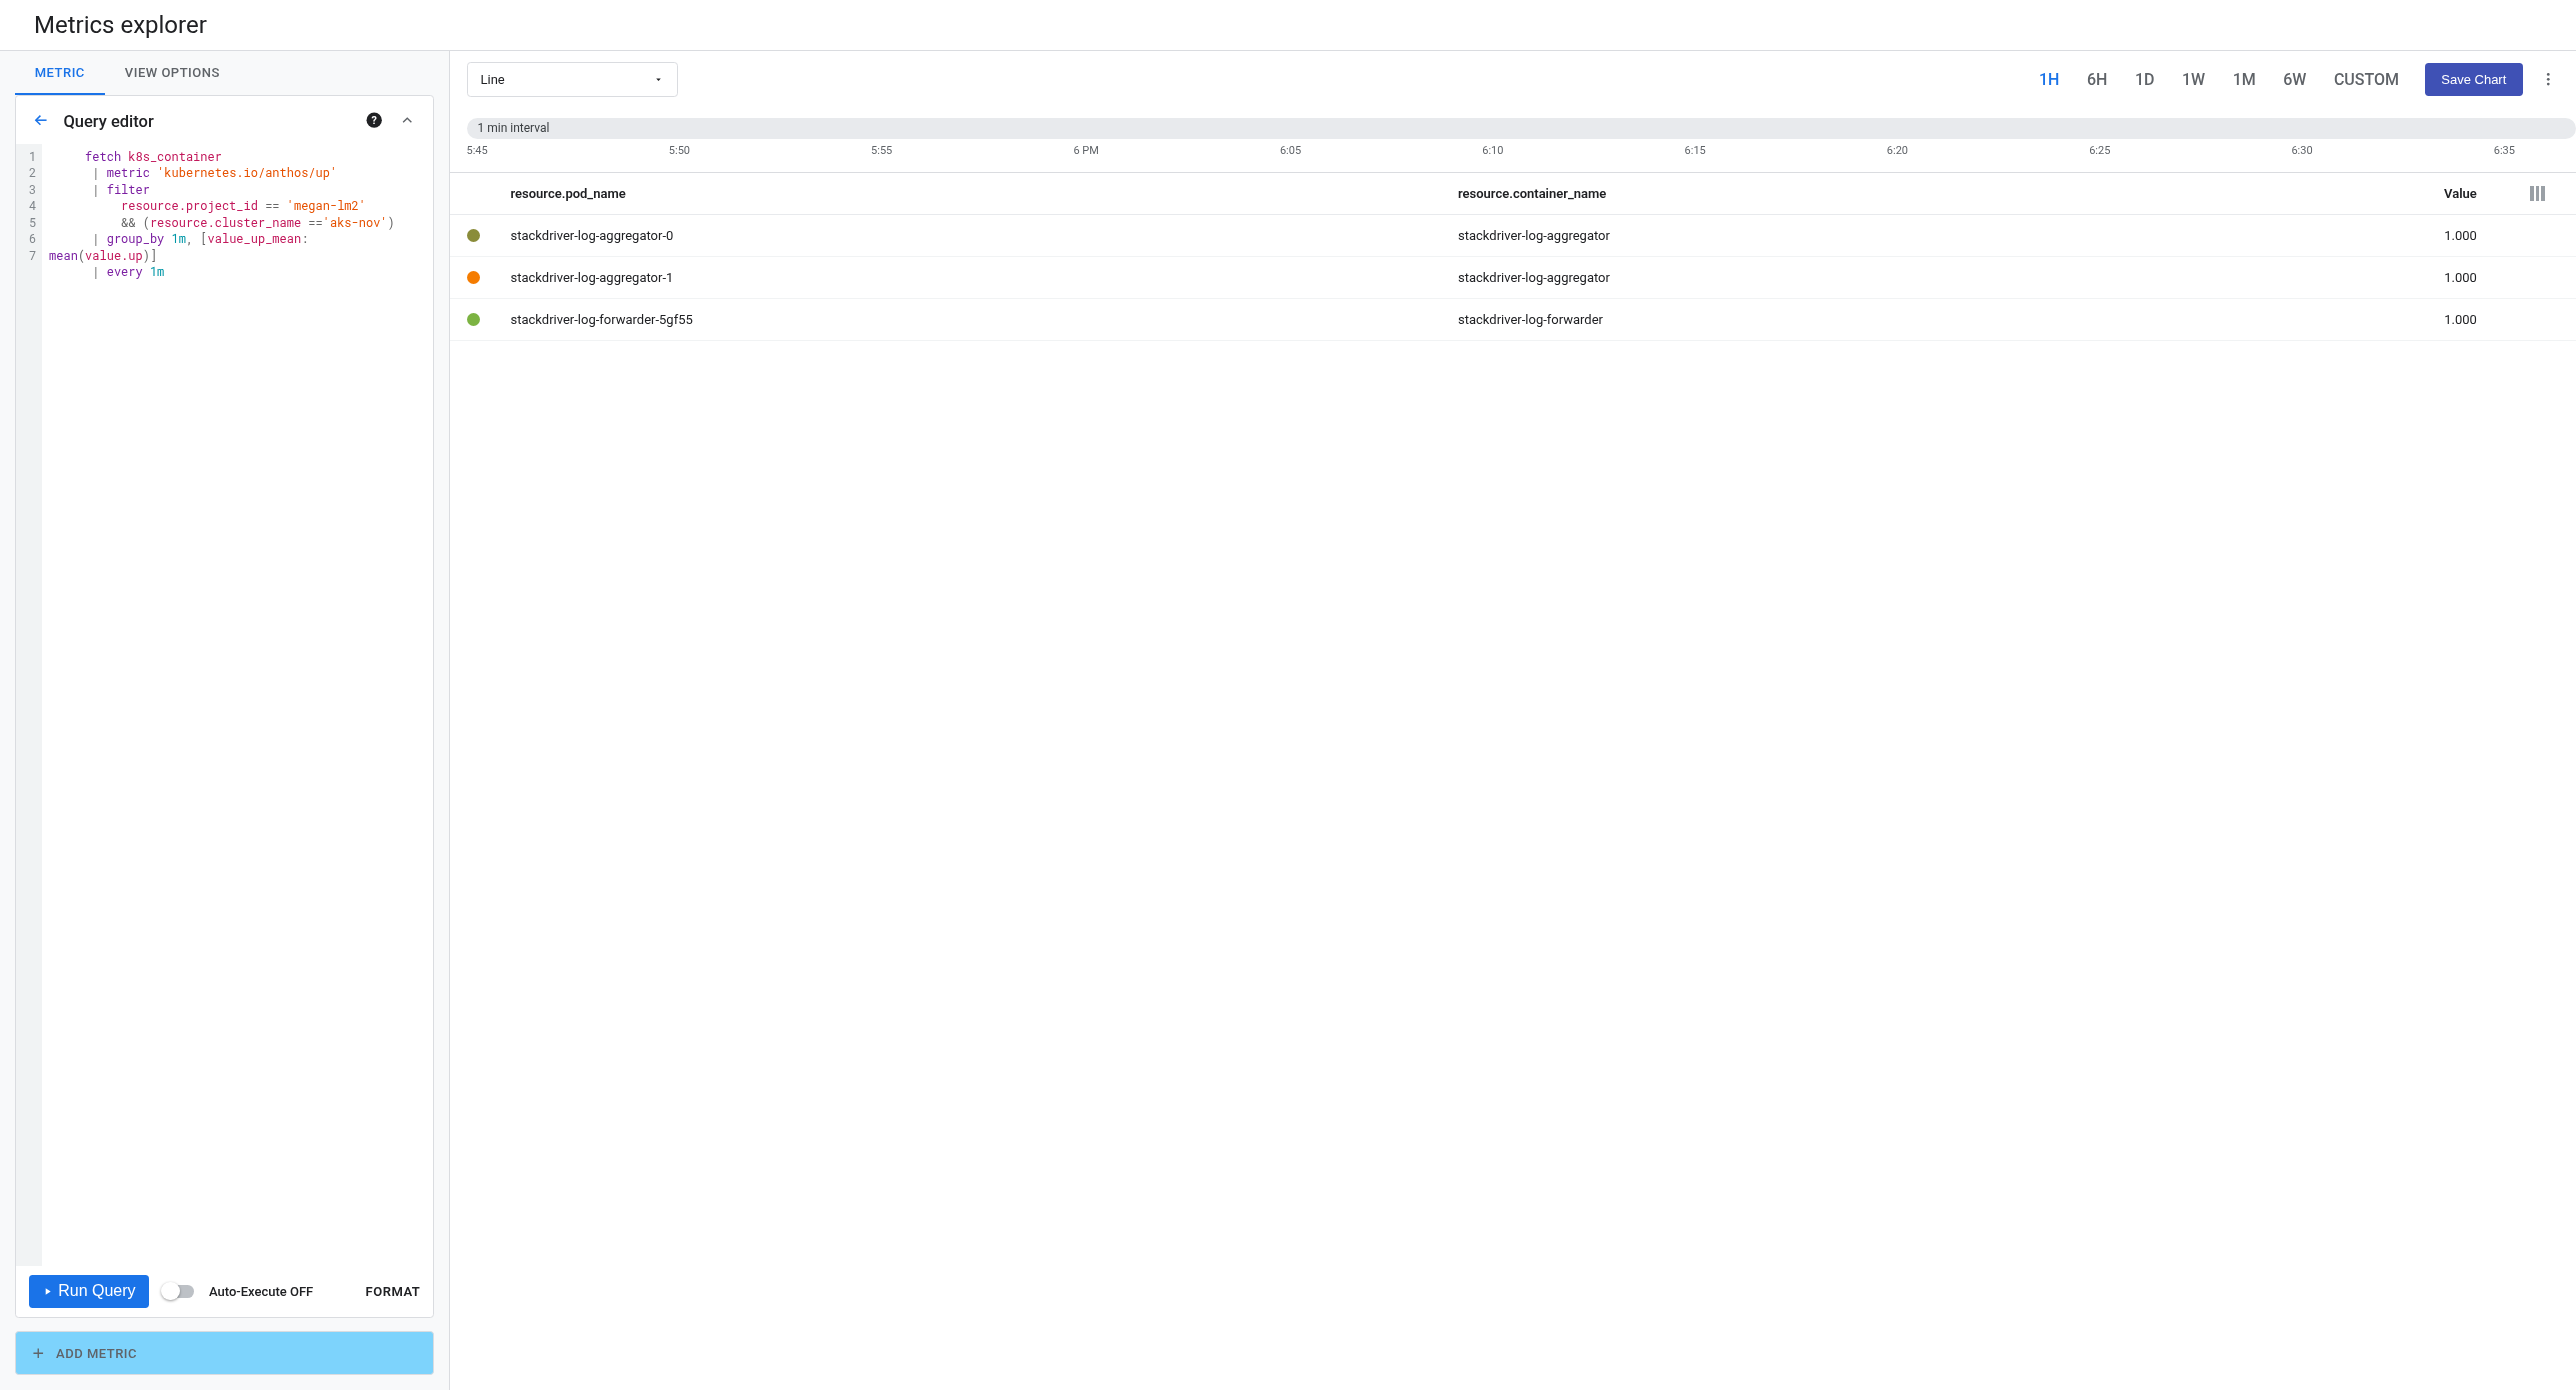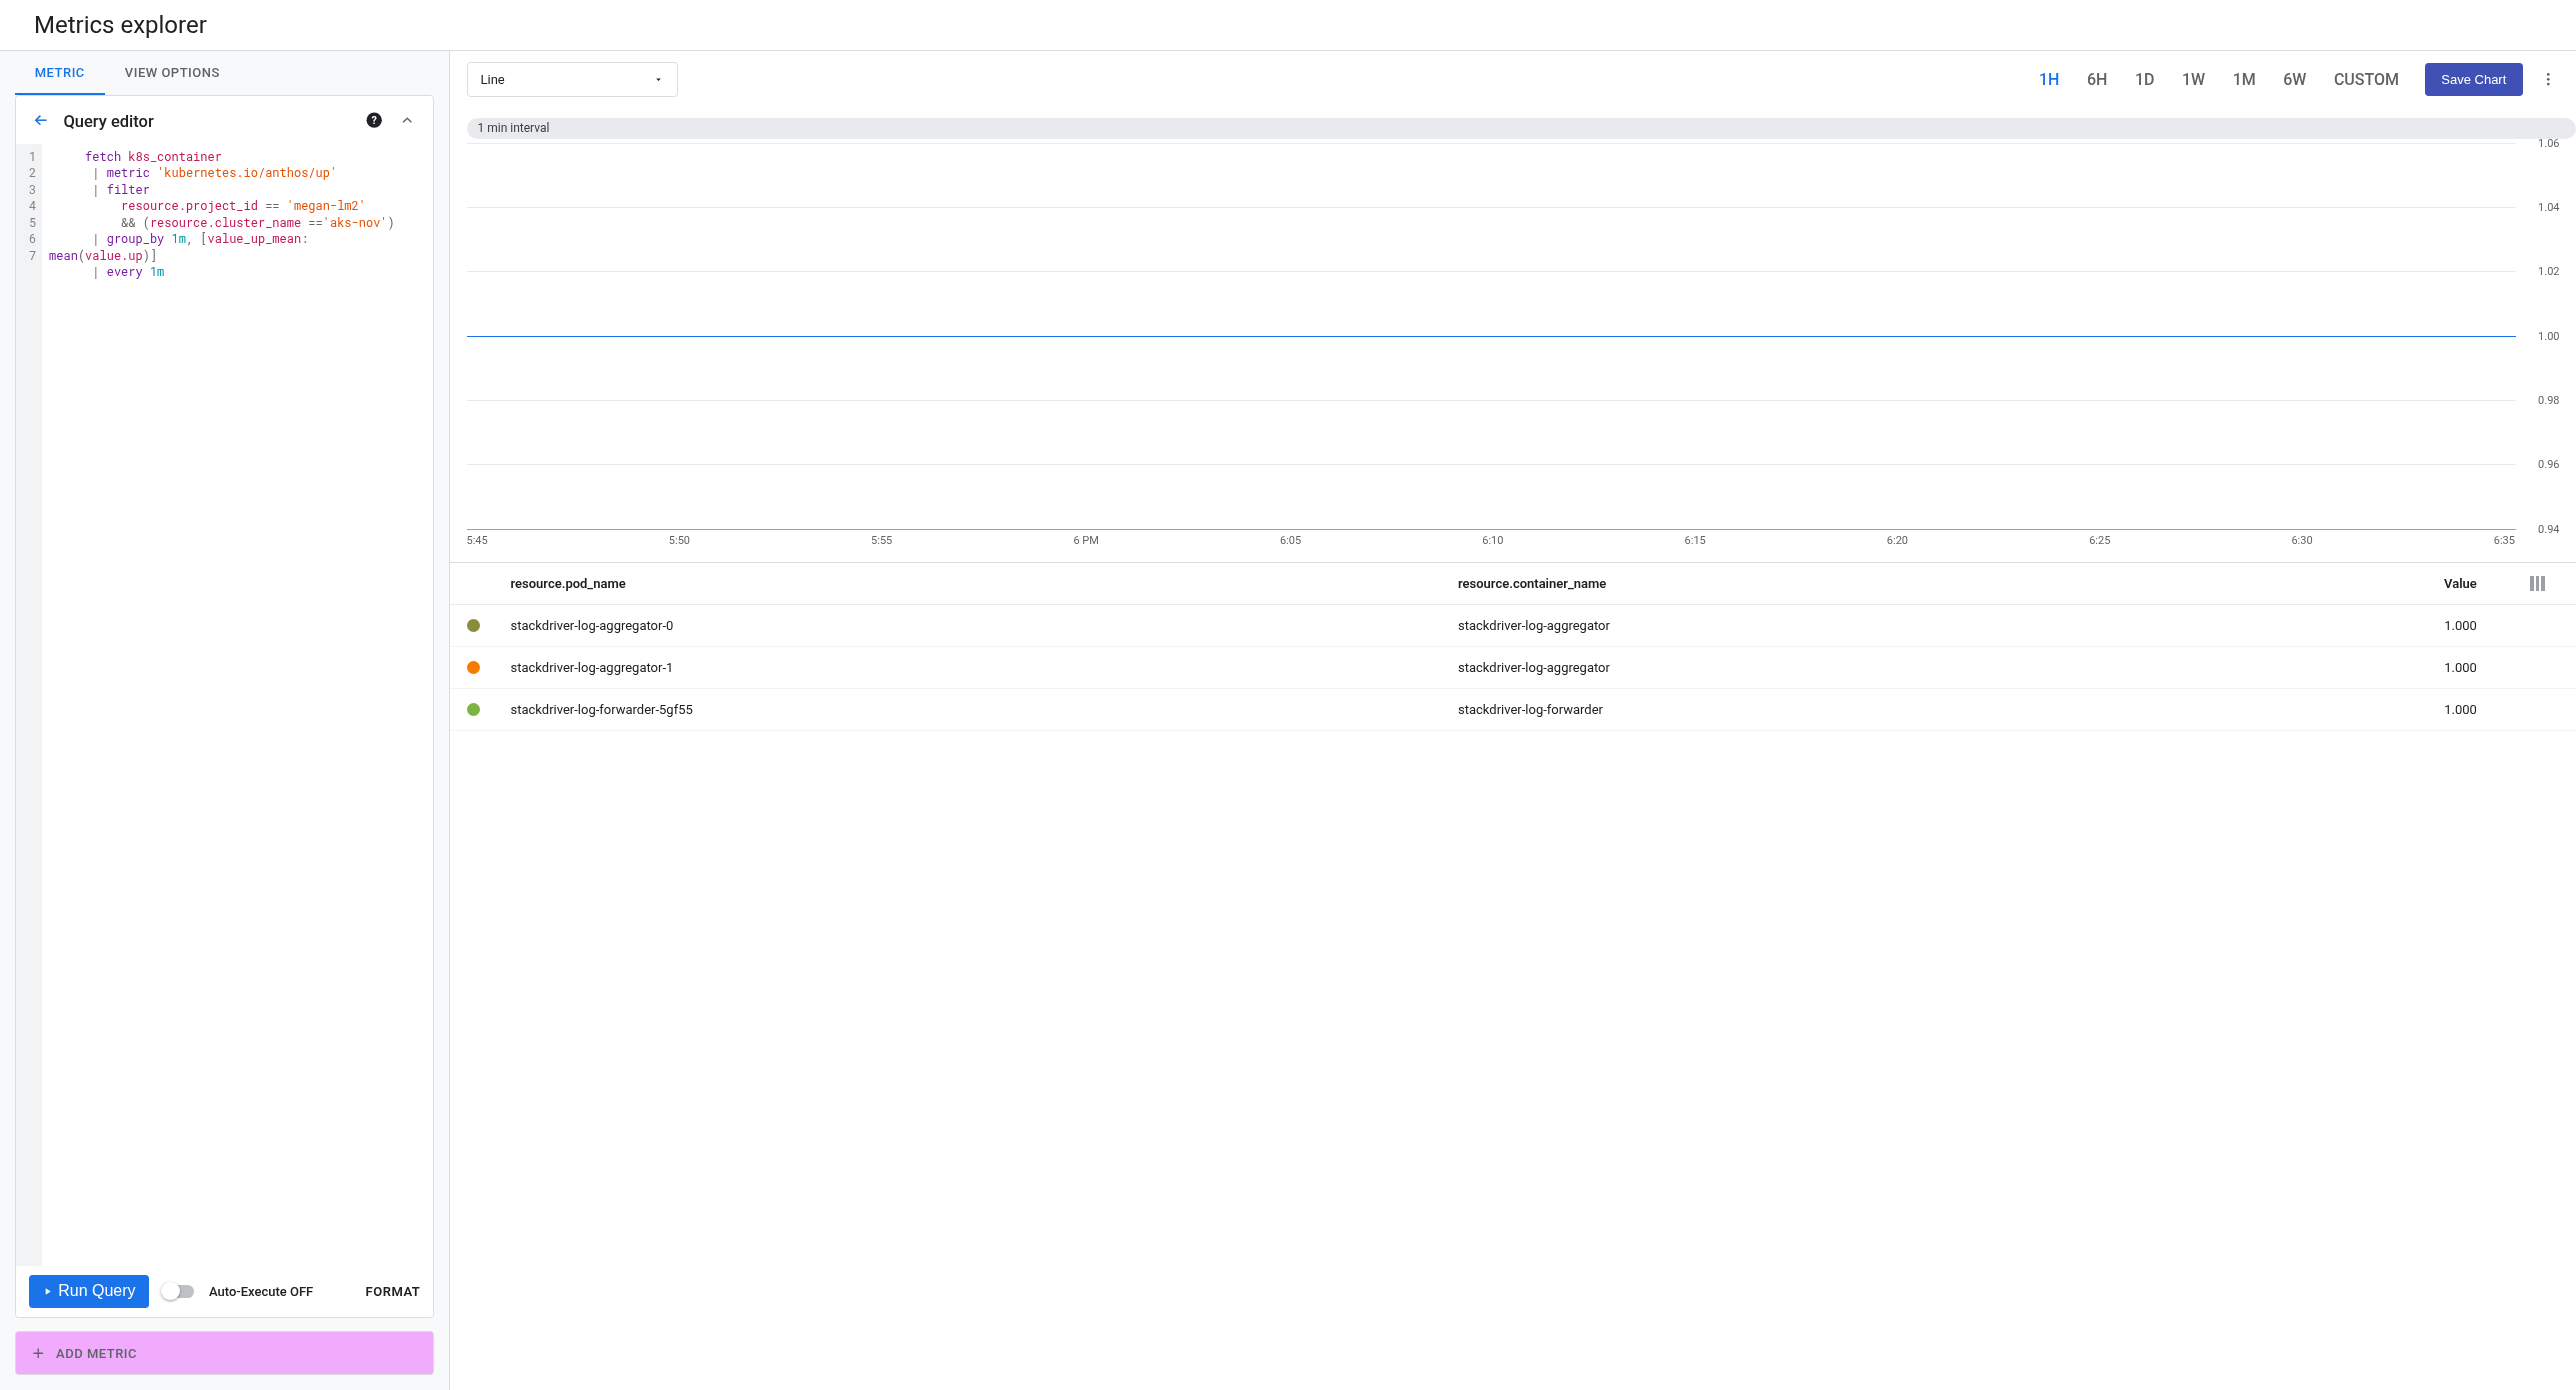--- a/index.html
+++ b/index.html
@@ -111,21 +111,21 @@
     width: 31px; height: 13px; background: #bdc1c6; border-radius: 6.4px;
     position: relative; cursor: pointer;
   }
   .toggle::after {
     content: ""; position: absolute; left: -1.8px; top: -2.8px;
     width: 18.4px; height: 18.4px; background: #fff; border-radius: 50%;
     box-shadow: 0 0.9px 2.8px rgba(0,0,0,.4);
   }
   .add-metric {
     margin-top: 13px;
-    background: #f0abfc;
+    background: #7dd3fc;
     border: 0.9px solid #dadce0;
     border-radius: 3.7px;
     padding: 13px 14.7px;
     display: flex;
     align-items: center;
     gap: 9.2px;
     color: #5f6368;
     font-weight: 500;
     letter-spacing: 0.5px;
     cursor: pointer;
@@ -313,37 +313,20 @@
         <button class="save-btn">Save Chart</button>
         <span class="icon-btn">
           <svg width="16.5" height="16.5" viewBox="0 0 24 24" fill="currentColor">
               <circle cx="12" cy="5" r="2"></circle>
               <circle cx="12" cy="12" r="2"></circle>
               <circle cx="12" cy="19" r="2"></circle>
             </svg>
         </span>
       </div>
       <span class="interval-chip">1 min interval</span>
-      <div class="chart-area" id="chart-area">
-          <div class="gridline" style="top: 0%;"></div>
-          <div class="ylabel" style="top: 0%;">1.06</div>
-          <div class="gridline" style="top: 16.6667%;"></div>
-          <div class="ylabel" style="top: 16.6667%;">1.04</div>
-          <div class="gridline" style="top: 33.3333%;"></div>
-          <div class="ylabel" style="top: 33.3333%;">1.02</div>
-          <div class="gridline" style="top: 50%;"></div>
-          <div class="ylabel" style="top: 50%;">1.00</div>
-          <div class="gridline" style="top: 66.6667%;"></div>
-          <div class="ylabel" style="top: 66.6667%;">0.98</div>
-          <div class="gridline" style="top: 83.3333%;"></div>
-          <div class="ylabel" style="top: 83.3333%;">0.96</div>
-          <div class="gridline axis" style="top: 100%;"></div>
-          <div class="ylabel" style="top: 100%;">0.94</div>
-          <div class="chart-line" style="top: 50%;"></div>
-        </div>
       <div class="x-axis" id="x-axis">
           <span>5:45</span>
           <span>5:50</span>
           <span>5:55</span>
           <span>6 PM</span>
           <span>6:05</span>
           <span>6:10</span>
           <span>6:15</span>
           <span>6:20</span>
           <span>6:25</span>

